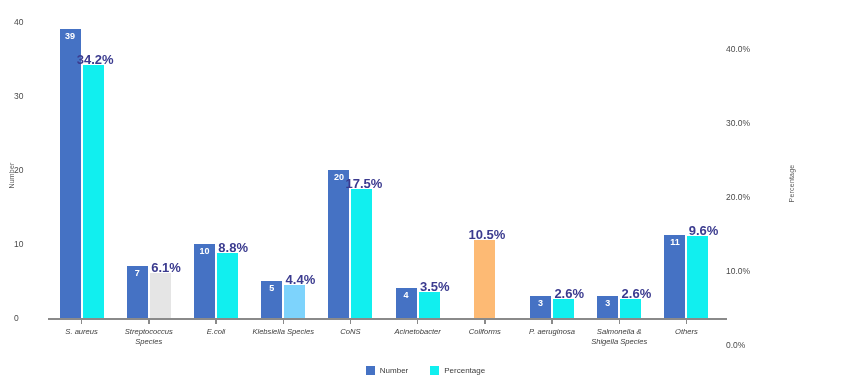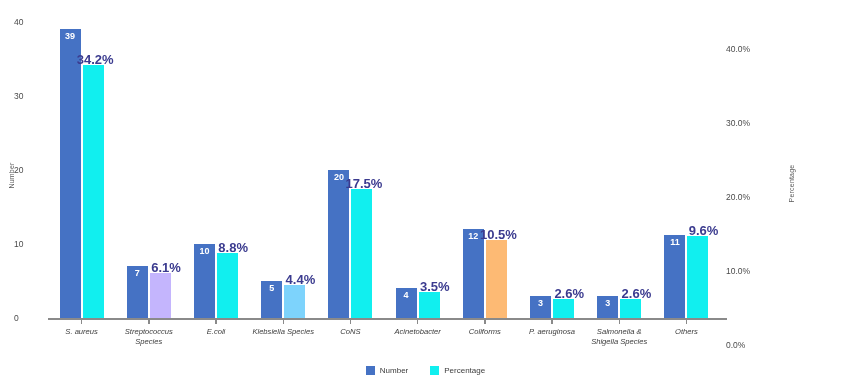--- a/index.html
+++ b/index.html
@@ -225,21 +225,21 @@
           <span class="lbl-inside">39</span>
         </div>
         <div class="bar bar-pct" style="height: 253.08px; background: rgb(17, 239, 239);">
           <span class="lbl-above">34.2%</span>
         </div>
       </div>
       <div class="group">
         <div class="bar bar-number" style="height: 51.8px; background: rgb(69, 114, 196);">
           <span class="lbl-inside">7</span>
         </div>
-        <div class="bar bar-pct" style="height: 45.14px; background: #c4b5fd;">
+        <div class="bar bar-pct" style="height: 45.14px; background: #e5e5e5;">
           <span class="lbl-above">6.1%</span>
         </div>
       </div>
       <div class="group">
         <div class="bar bar-number" style="height: 74px; background: rgb(69, 114, 196);">
           <span class="lbl-inside">10</span>
         </div>
         <div class="bar bar-pct" style="height: 65.12px; background: rgb(17, 239, 239);">
           <span class="lbl-above">8.8%</span>
         </div>
@@ -262,23 +262,20 @@
       </div>
       <div class="group">
         <div class="bar bar-number" style="height: 29.6px; background: rgb(69, 114, 196);">
           <span class="lbl-inside">4</span>
         </div>
         <div class="bar bar-pct" style="height: 25.9px; background: rgb(17, 239, 239);">
           <span class="lbl-above">3.5%</span>
         </div>
       </div>
       <div class="group">
-        <div class="bar bar-number" style="height: 88.8px; background: rgb(69, 114, 196);">
-          <span class="lbl-inside">12</span>
-        </div>
         <div class="bar bar-pct" style="height: 77.7px; background: #fdba74;">
           <span class="lbl-above">10.5%</span>
         </div>
       </div>
       <div class="group">
         <div class="bar bar-number" style="height: 22.2px; background: rgb(69, 114, 196);">
           <span class="lbl-inside">3</span>
         </div>
         <div class="bar bar-pct" style="height: 19.24px; background: rgb(17, 239, 239);">
           <span class="lbl-above">2.6%</span>

